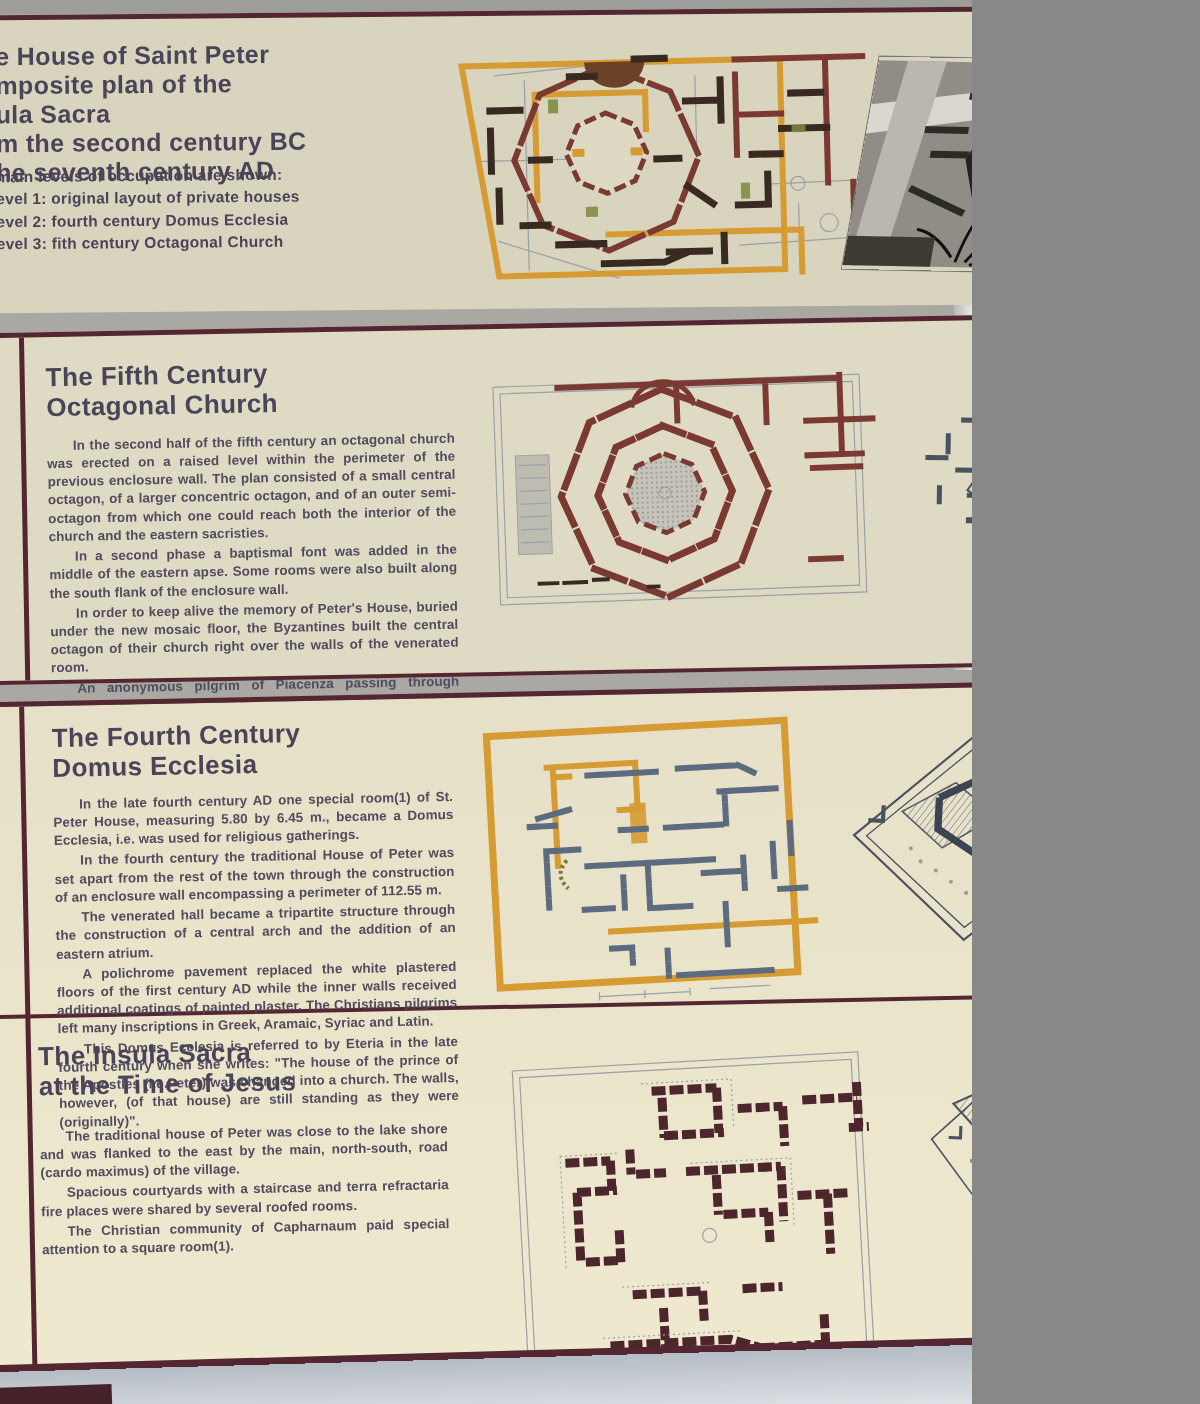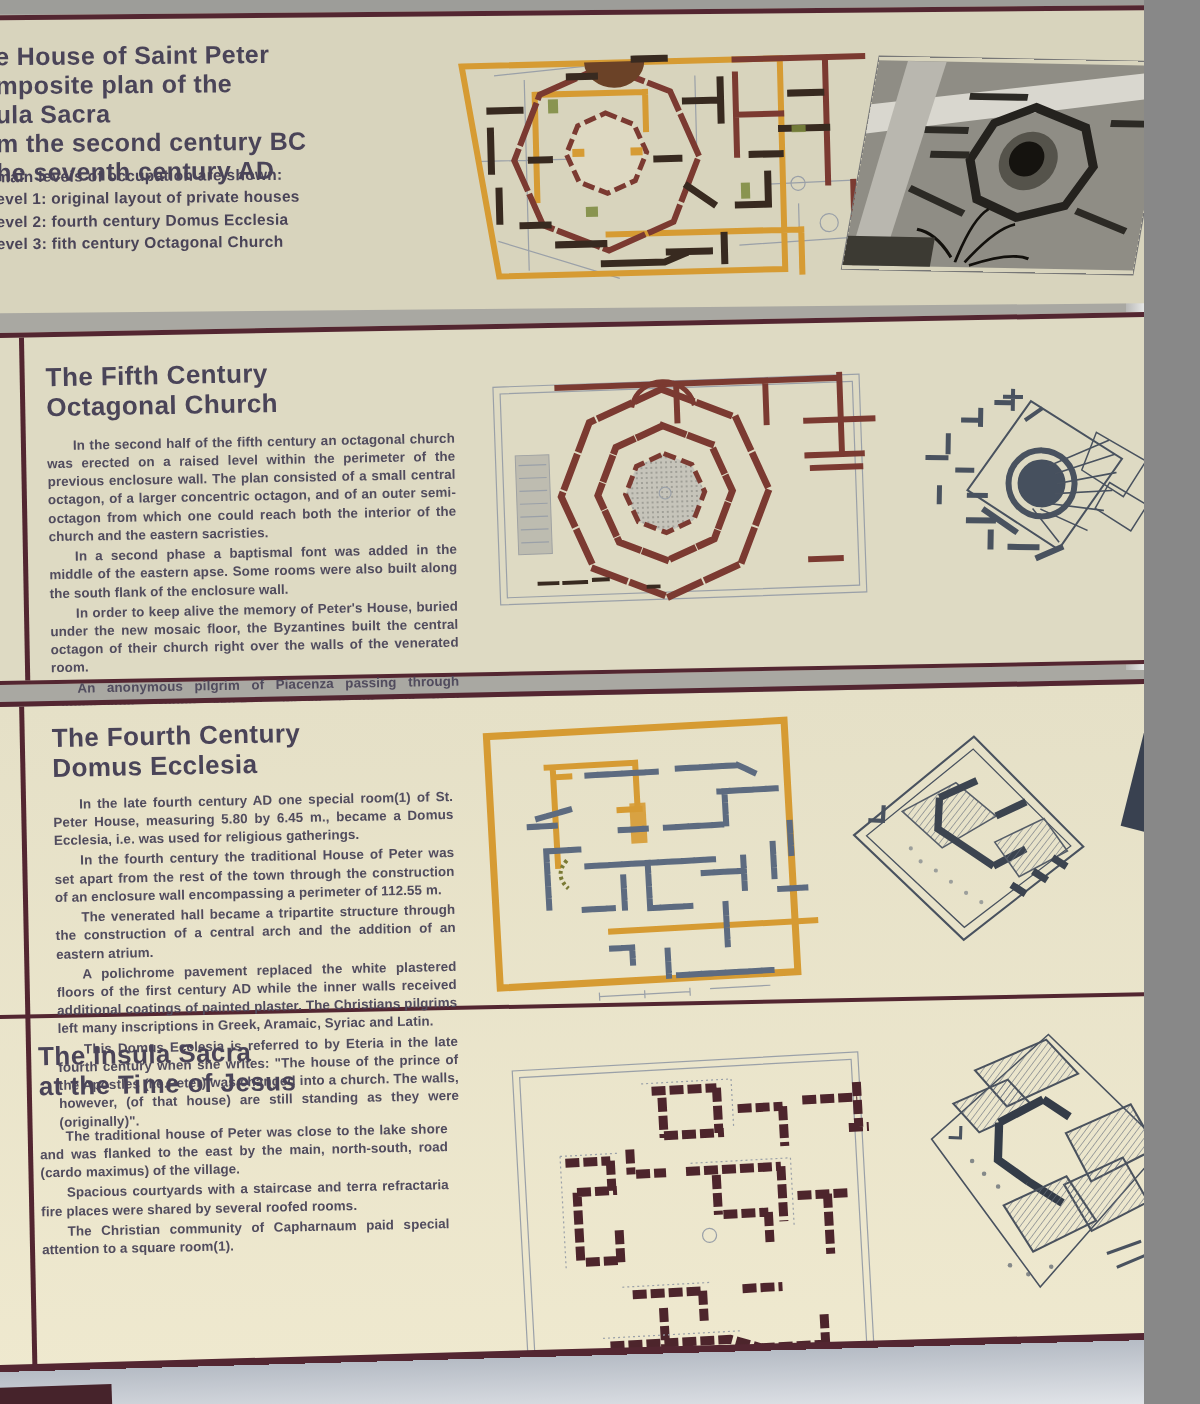--- a/index.html
+++ b/index.html
@@ -3,21 +3,21 @@
 <meta charset="utf-8">
 <style>
   :root{
     --bg-gray:#a9a8a2; --strip-light:#c9c7bf;
     --cream-top:#d8d4bd; --cream-mid:#dedac3; --cream-low:#e5e0c7; --cream-bottom:#efe9cf;
     --maroon:#532631; --ink-title:#4a4458; --ink-body:#514c5e;
     --orange:#d69b33; --wall-dark:#382a20; --wall-maroon:#7b3a31; --wall-stone:#5d6b80;
     --sketch-ink:#49525f; --metal-dark:#394150; --metal-light:#e6e7e6; --sill-light:#eef0f3;
   }
   html,body{margin:0;padding:0;background:#888;}
-  .scene{position:relative;width:1144px;height:1404px;overflow:hidden;
+  .scene{position:relative;width:972px;height:1404px;overflow:hidden;
          background:var(--bg-gray);font-family:"Liberation Sans",sans-serif;}
   .panel{position:absolute;box-sizing:border-box;}
 
   
   .panel1{top:10px;left:-12px;width:1226px;height:298px;background:var(--cream-top);
           border-top:5px solid var(--maroon);transform:rotate(-0.5deg);}
   .p1-border-right{position:absolute;top:0;left:1165px;width:5px;height:100%;background:var(--maroon);}
   .p1-title{position:absolute;top:22px;left:8px;color:var(--ink-title);font-weight:700;
             font-size:25px;line-height:1.16;letter-spacing:.4px;}
   .p1-levels{position:absolute;top:146px;left:8px;color:var(--ink-title);font-weight:700;

